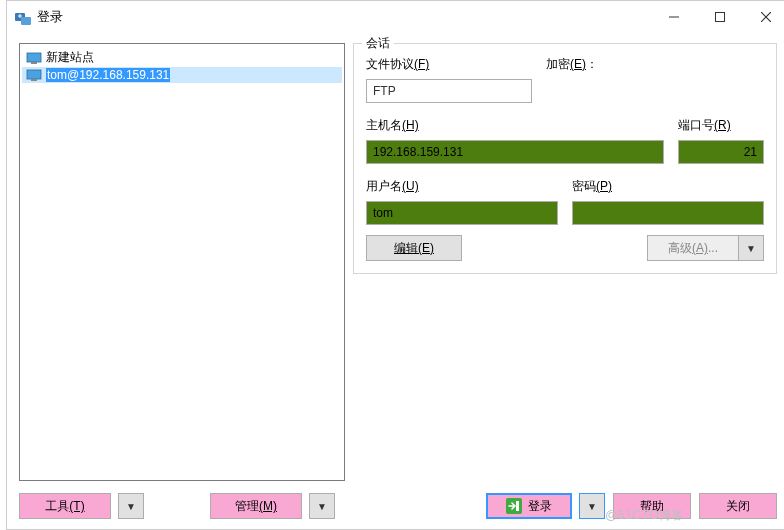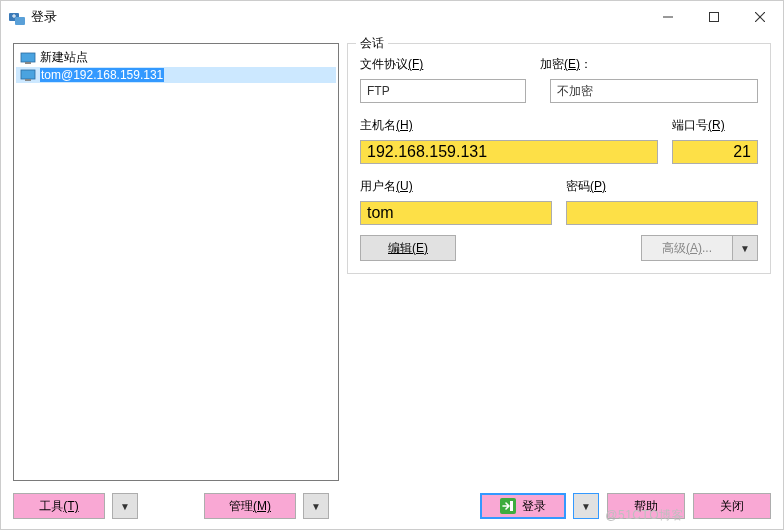--- a/index.html
+++ b/index.html
@@ -19,33 +19,33 @@
     .site-item.selected.highlight .site-label { background: #3399ff; color: #fff; padding: 0 1px; }
     .site-icon { width: 16px; height: 12px; flex: 0 0 16px; }
     .right-panel { flex: 1; display: flex; flex-direction: column; }
     .session-group { border: 1px solid #d6d6d6; padding: 12px 12px 12px 12px; position: relative; margin-top: 0; }
     .session-legend { position: absolute; top: -9px; left: 8px; background: #fff; padding: 0 4px; font-size: 12px; }
     .field-row { display: flex; gap: 14px; margin-bottom: 3px; }
     .field-col { display: flex; flex-direction: column; justify-content: center; }
     .field-label { font-size: 12px; margin-bottom: 3px; }
     .underline { text-decoration: underline; }
     .readonly-box { border: 1px solid #adadad; background: #fff; padding: 3px 6px; height: 24px; display: flex; align-items: center; color: #333; }
-    .text-input { border: 1px solid #adadad; background: #fde047; padding: 3px 6px; height: 24px; font-family: inherit; font-size: 16px; width: 100%; }
+    .text-input { border: 1px solid #adadad; background: #4d7c0f; padding: 3px 6px; height: 24px; font-family: inherit; font-size: 12px; width: 100%; }
     .port-input { text-align: right; }
     .btn-row { display: flex; margin-top: 10px; }
     .btn { border: 1px solid #adadad; background: #e1e1e1; padding: 4px 10px; height: 26px; display: flex; align-items: center; justify-content: center; cursor: pointer; font-size: 12px; }
     .btn.disabled { color: #888; background: #eee; }
     .dropdown-arrow { width: 26px; height: 26px; border: 1px solid #adadad; background: #e1e1e1; display: flex; align-items: center; justify-content: center; margin-left: -1px; cursor: pointer; }
     .bottom-bar { display: flex; padding: 6px 12px 10px 12px; gap: 8px; align-items: center; }
     .bottom-btn { border: 1px solid #adadad; background: #f9a8d4; padding: 0 12px; height: 26px; display: flex; align-items: center; justify-content: center; cursor: pointer; min-width: 78px; font-size: 12px; }
     .login-btn { border: 2px solid #3399ff; min-width: 86px; gap: 6px; }
     .login-icon { width: 16px; height: 16px; }
     .spacer { flex: 1; }
     .watermark { position: absolute; right: 8px; bottom: 6px; color: #bfbfbf; font-size: 12px; letter-spacing: 0.5px; }
-    .container { position: relative; width: 692px; height: 530px; }
+    .container { position: relative; width: 692px; height: 530px; padding-left: 6px; }
     .arrow-down { font-size: 10px; color: #333; }
   </style>
 </head>
 <body>
 
 <div class="container">
 <div class="window">
 
   <div class="titlebar">
     <svg class="titlebar-icon" viewBox="0 0 16 16">
@@ -102,21 +102,20 @@
         <div class="field-row">
           <div class="field-col" style="width:166px;">
             <div class="field-label"><span>文件协议</span><span class="underline">(F)</span></div>
           </div>
           <div class="field-col" style="flex:1;">
             <div class="field-label"><span>加密</span><span class="underline">(E)</span><span>：</span></div>
           </div>
         </div>
         <div class="field-row" style="margin-bottom:14px;gap:24px;">
           <div class="readonly-box" style="width:166px;">FTP</div>
-          <div class="readonly-box" style="flex:1;">不加密</div>
         </div>
 
         <div class="field-row">
           <div class="field-col" style="flex:1;">
             <div class="field-label"><span>主机名</span><span class="underline">(H)</span></div>
           </div>
           <div class="field-col" style="width:86px;">
             <div class="field-label"><span>端口号</span><span class="underline">(R)</span></div>
           </div>
         </div>

